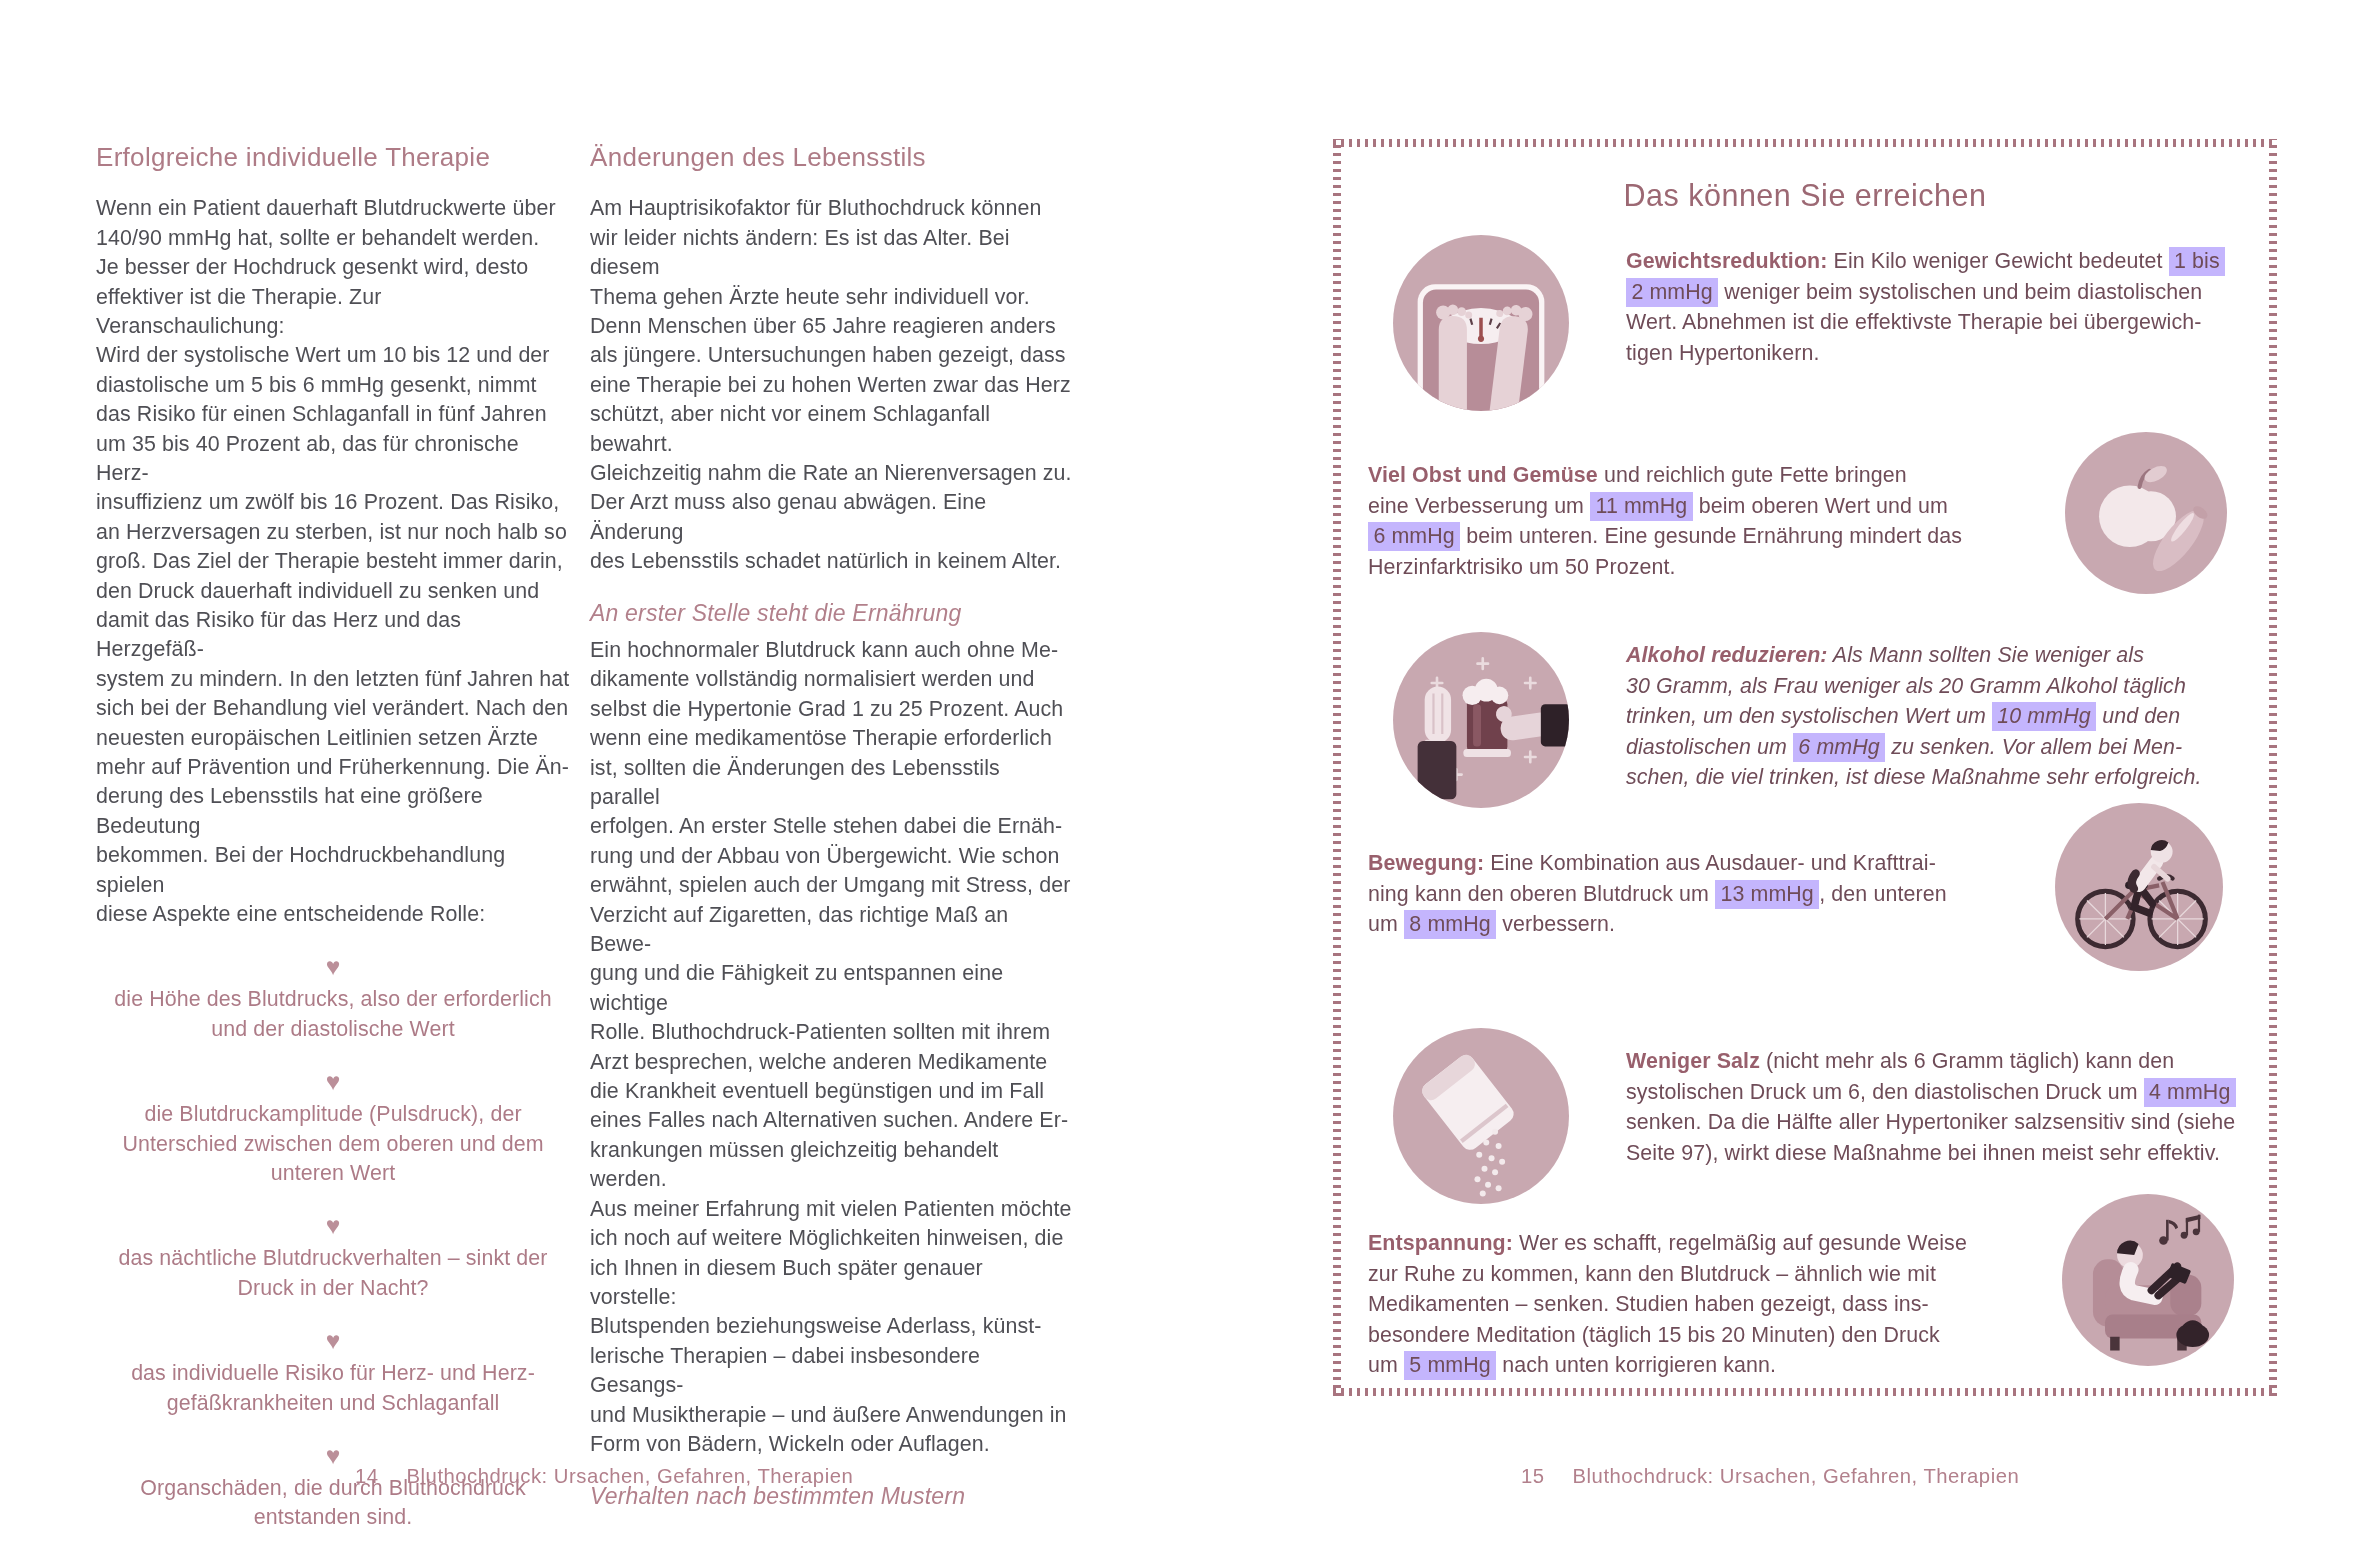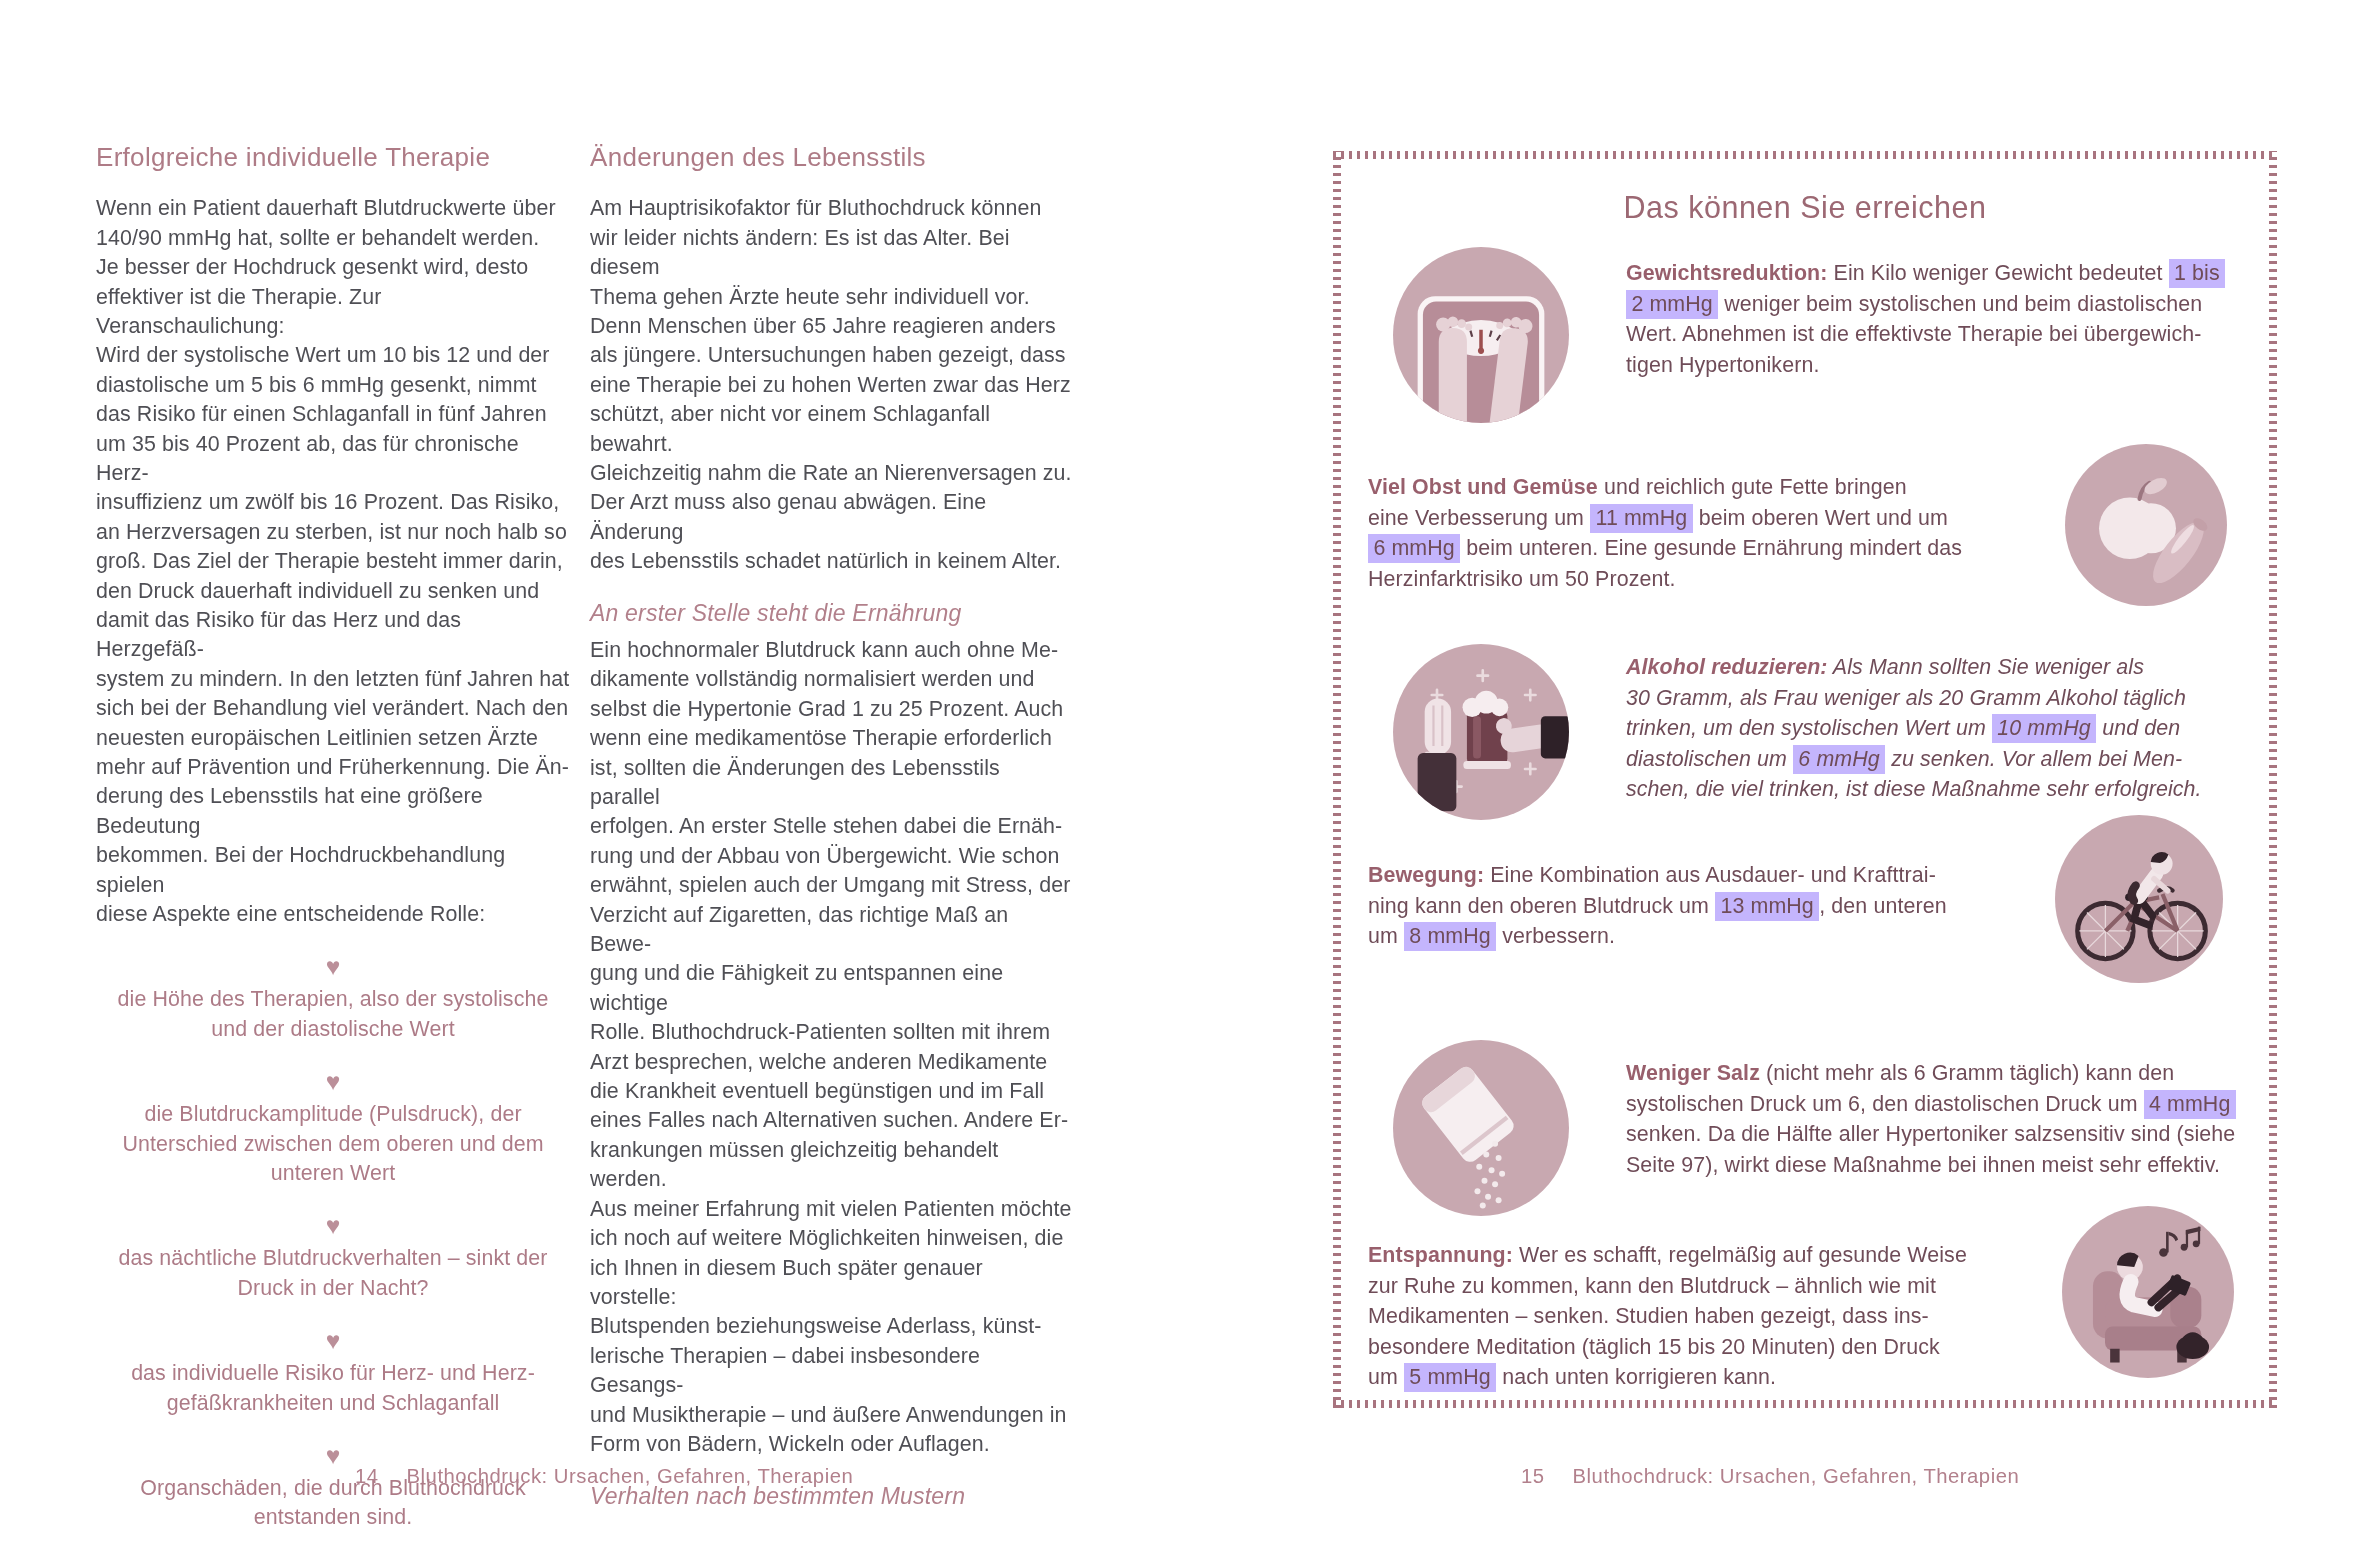--- a/index.html
+++ b/index.html
@@ -28,21 +28,21 @@
   }
   .list-item{
     font-size:21.4px;line-height:29.4px;color:#ad7b87;text-align:center;
     white-space:pre-line;letter-spacing:0.1px;
   }
   .footer{
     position:absolute;top:1465px;display:flex;align-items:flex-end;gap:28px;
     font-size:20.3px;color:#b2808c;letter-spacing:0.5px;font-weight:400;
   }
   
-  .achieve-box{position:absolute;left:1333px;top:151px;width:944px;height:1257px;}
+  .achieve-box{position:absolute;left:1333px;top:139px;width:944px;height:1257px;}
   .edge{position:absolute;background-repeat:repeat;}
   .edge-top,.edge-bottom{
     left:0;width:100%;height:8px;
     background-image:repeating-linear-gradient(90deg,#a8747f 0 2.7px,transparent 2.7px 8px);
   }
   .edge-top{top:0;}
   .edge-bottom{bottom:0;}
   .edge-left,.edge-right{
     top:0;height:100%;width:8px;
     background-image:repeating-linear-gradient(0deg,#a8747f 0 2.7px,transparent 2.7px 8px);
@@ -93,21 +93,21 @@
 damit das Risiko für das Herz und das Herzgefäß-
 system zu mindern. In den letzten fünf Jahren hat
 sich bei der Behandlung viel verändert. Nach den
 neuesten europäischen Leitlinien setzen Ärzte
 mehr auf Prävention und Früherkennung. Die Än-
 derung des Lebensstils hat eine größere Bedeutung
 bekommen. Bei der Hochdruckbehandlung spielen
 diese Aspekte eine entscheidende Rolle:</p>
   <div class="rose-list">
     <div class="heart">♥</div>
-    <div class="list-item">die Höhe des Therapien, also der systolische
+    <div class="list-item">die Höhe des Blutdrucks, also der erforderlich
 und der diastolische Wert</div>
     <div class="heart">♥</div>
     <div class="list-item">die Blutdruckamplitude (Pulsdruck), der
 Unterschied zwischen dem oberen und dem
 unteren Wert</div>
     <div class="heart">♥</div>
     <div class="list-item">das nächtliche Blutdruckverhalten – sinkt der
 Druck in der Nacht?</div>
     <div class="heart">♥</div>
     <div class="list-item">das individuelle Risiko für Herz- und Herz-

